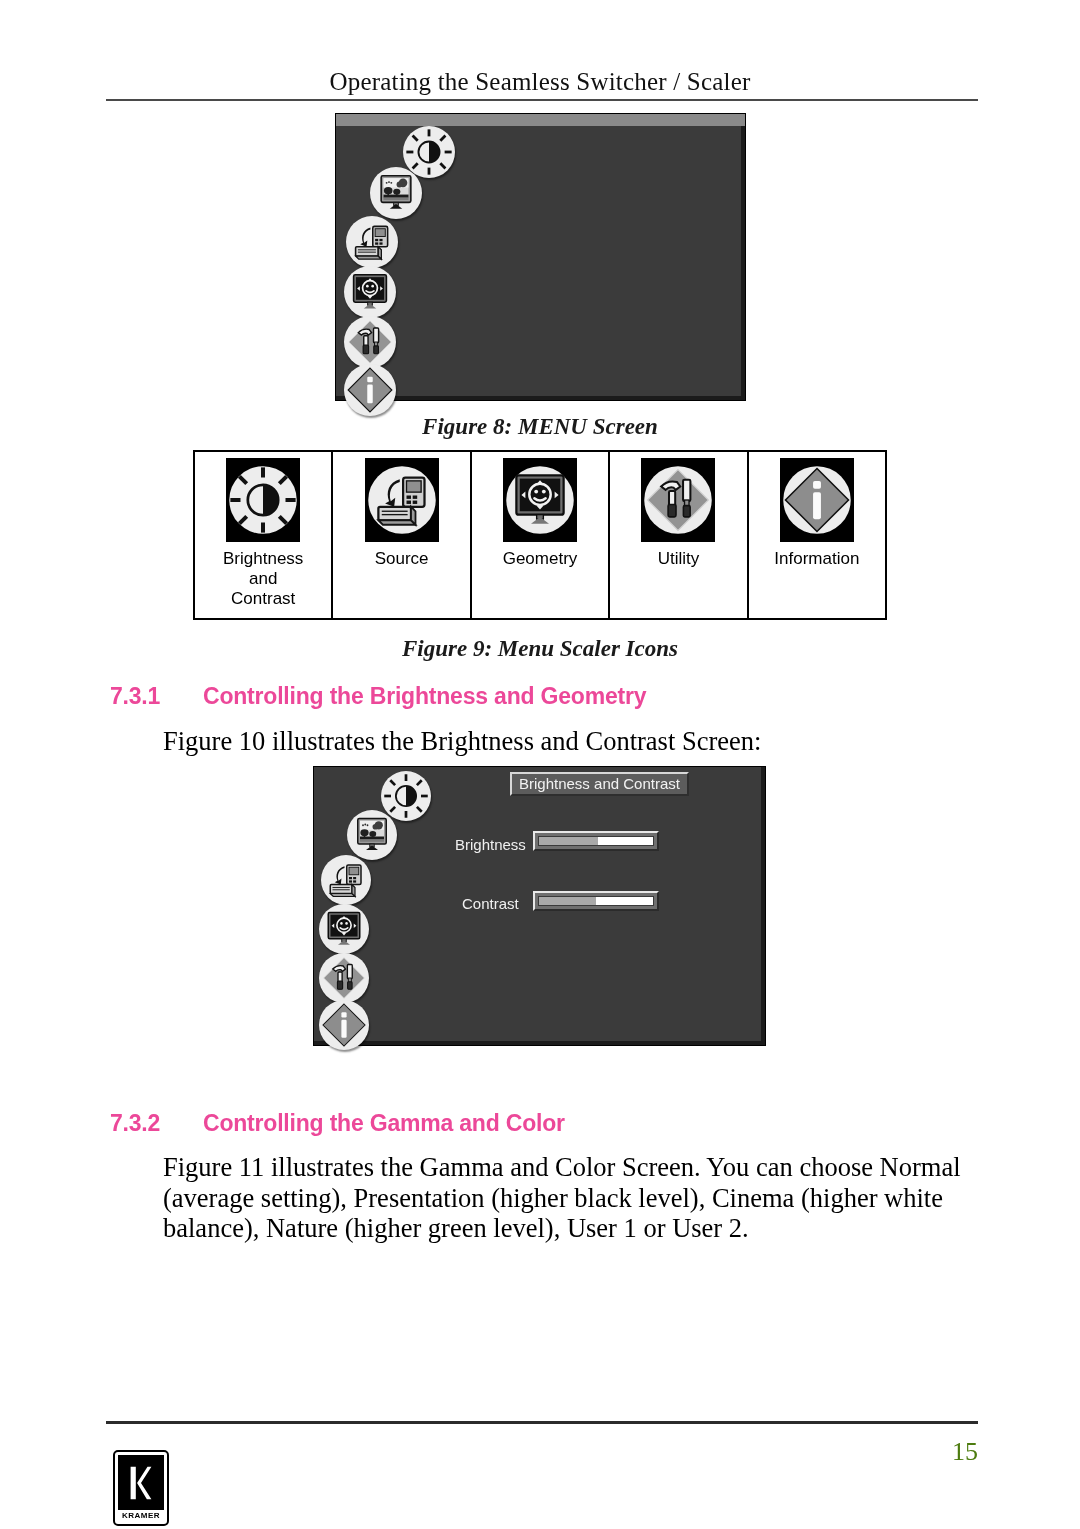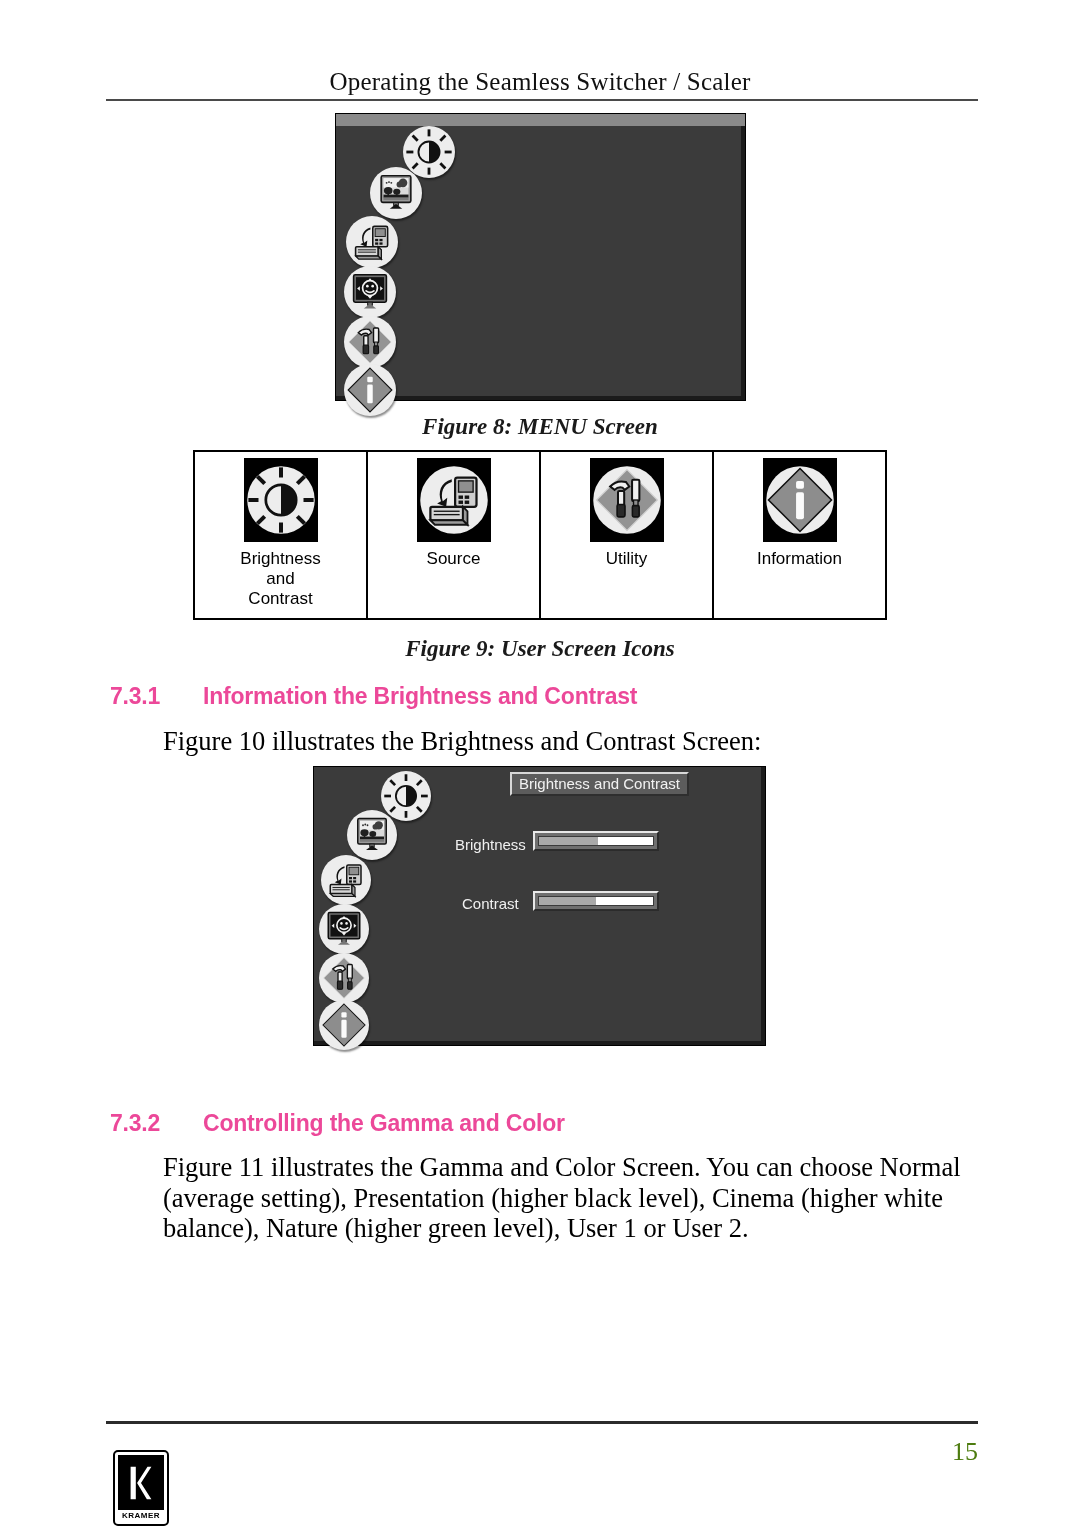--- a/index.html
+++ b/index.html
@@ -443,20 +443,28 @@
 
     <div class="icon-cell">
       <div class="glyphbox">
         <svg width="72" height="72">
             <use href="#sym-source"></use>
           </svg>
       </div>
       <div class="cell-label">Source</div>
     </div>
 
+    <div class="icon-cell">
+      <div class="glyphbox">
+        <svg width="72" height="72">
+            <use href="#sym-geometry"></use>
+          </svg>
+      </div>
+      <div class="cell-label">Geometry</div>
+    </div>
 
     <div class="icon-cell">
       <div class="glyphbox">
         <svg width="72" height="72">
             <use href="#sym-utility"></use>
           </svg>
       </div>
       <div class="cell-label">Utility</div>
     </div>
 
@@ -464,24 +472,24 @@
       <div class="glyphbox">
         <svg width="72" height="72">
             <use href="#sym-information"></use>
           </svg>
       </div>
       <div class="cell-label">Information</div>
     </div>
 
   </div>
 
-  <div class="caption" style="top:636px;">Figure 9: User Screen Icons</div>
+  <div class="caption" style="top:636px;">Figure 9: Menu Scaler Icons</div>
 
   <div class="sec-head sec-num" style="top:683px;">7.3.1</div>
-  <div class="sec-head sec-title" style="top:683px;">Information the Brightness and Contrast</div>
+  <div class="sec-head sec-title" style="top:683px;">Controlling the Brightness and Geometry</div>
 
   <div class="body-par" style="top:726px;">Figure 10 illustrates the Brightness and Contrast Screen:</div>
 
   <div class="osd" style="left:313px; top:766px; width:453px; height:280px;">
     <div class="osd-rightedge" style="top:0;"></div>
     <div class="osd-bottomedge"></div>
 
     <div class="osd-icon" style="left:67px; top:4px; width:50px; height:50px;">
       <svg width="48" height="48">
           <use href="#sym-brightness"></use>

